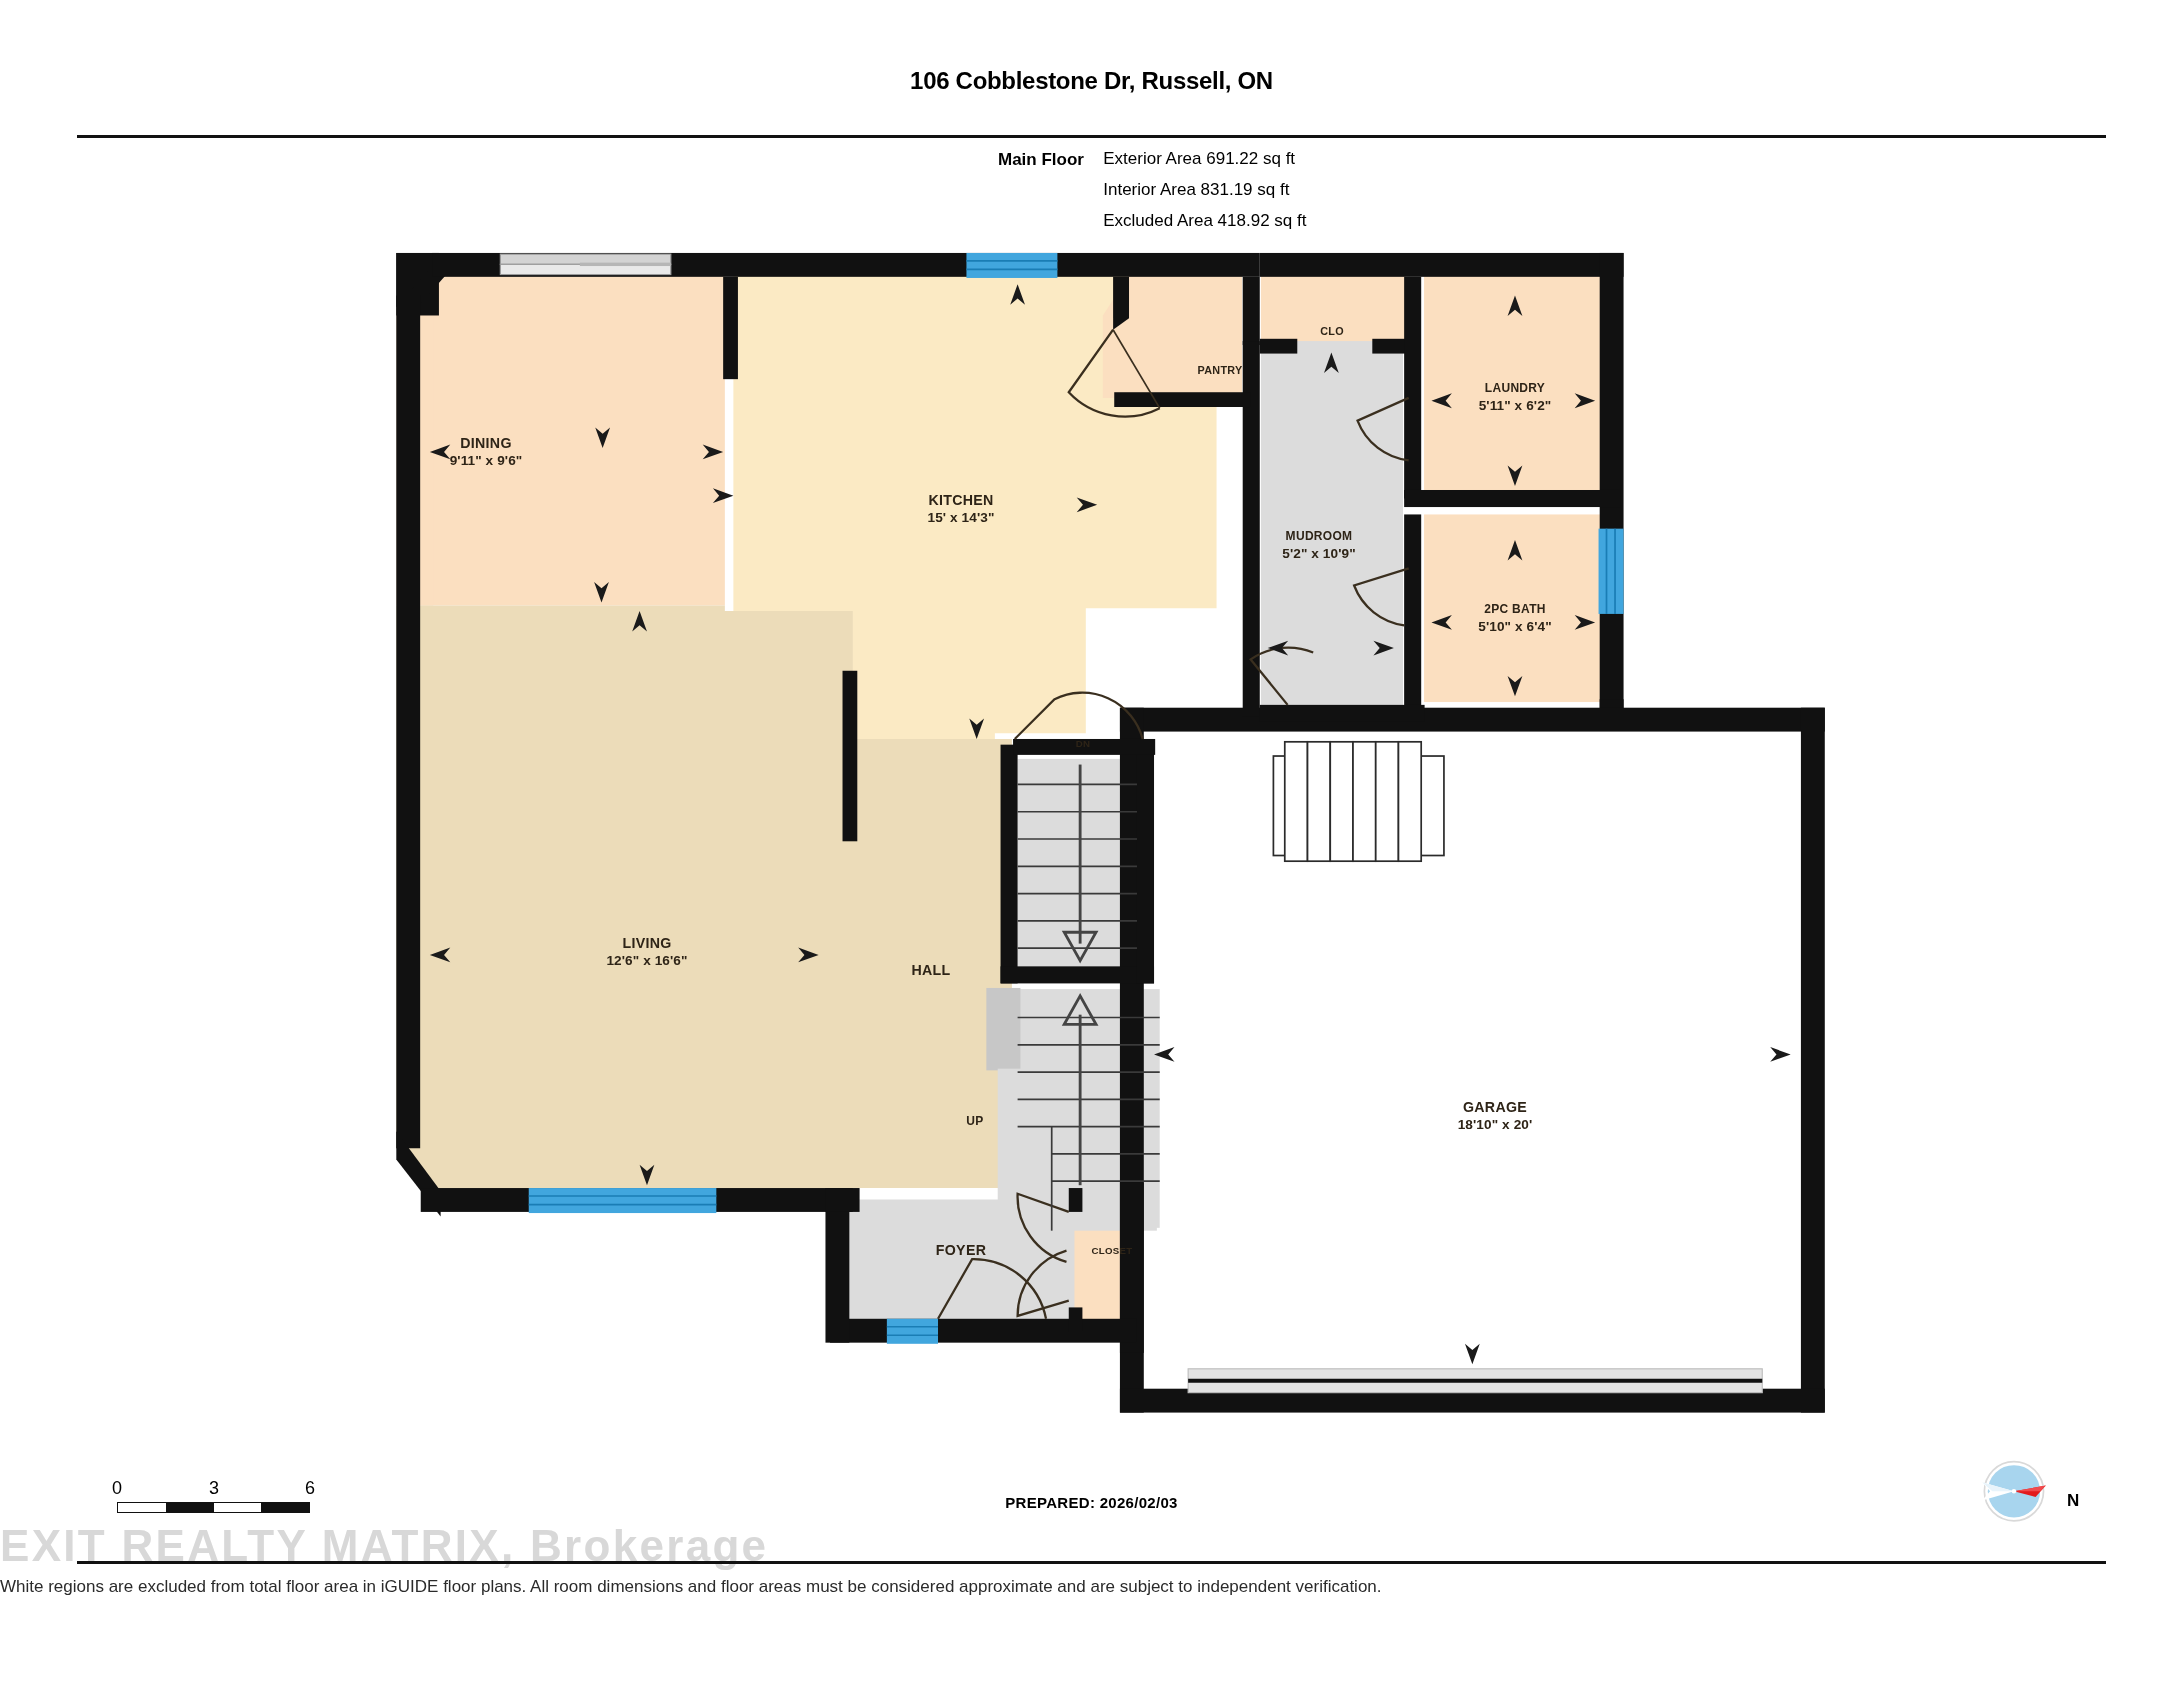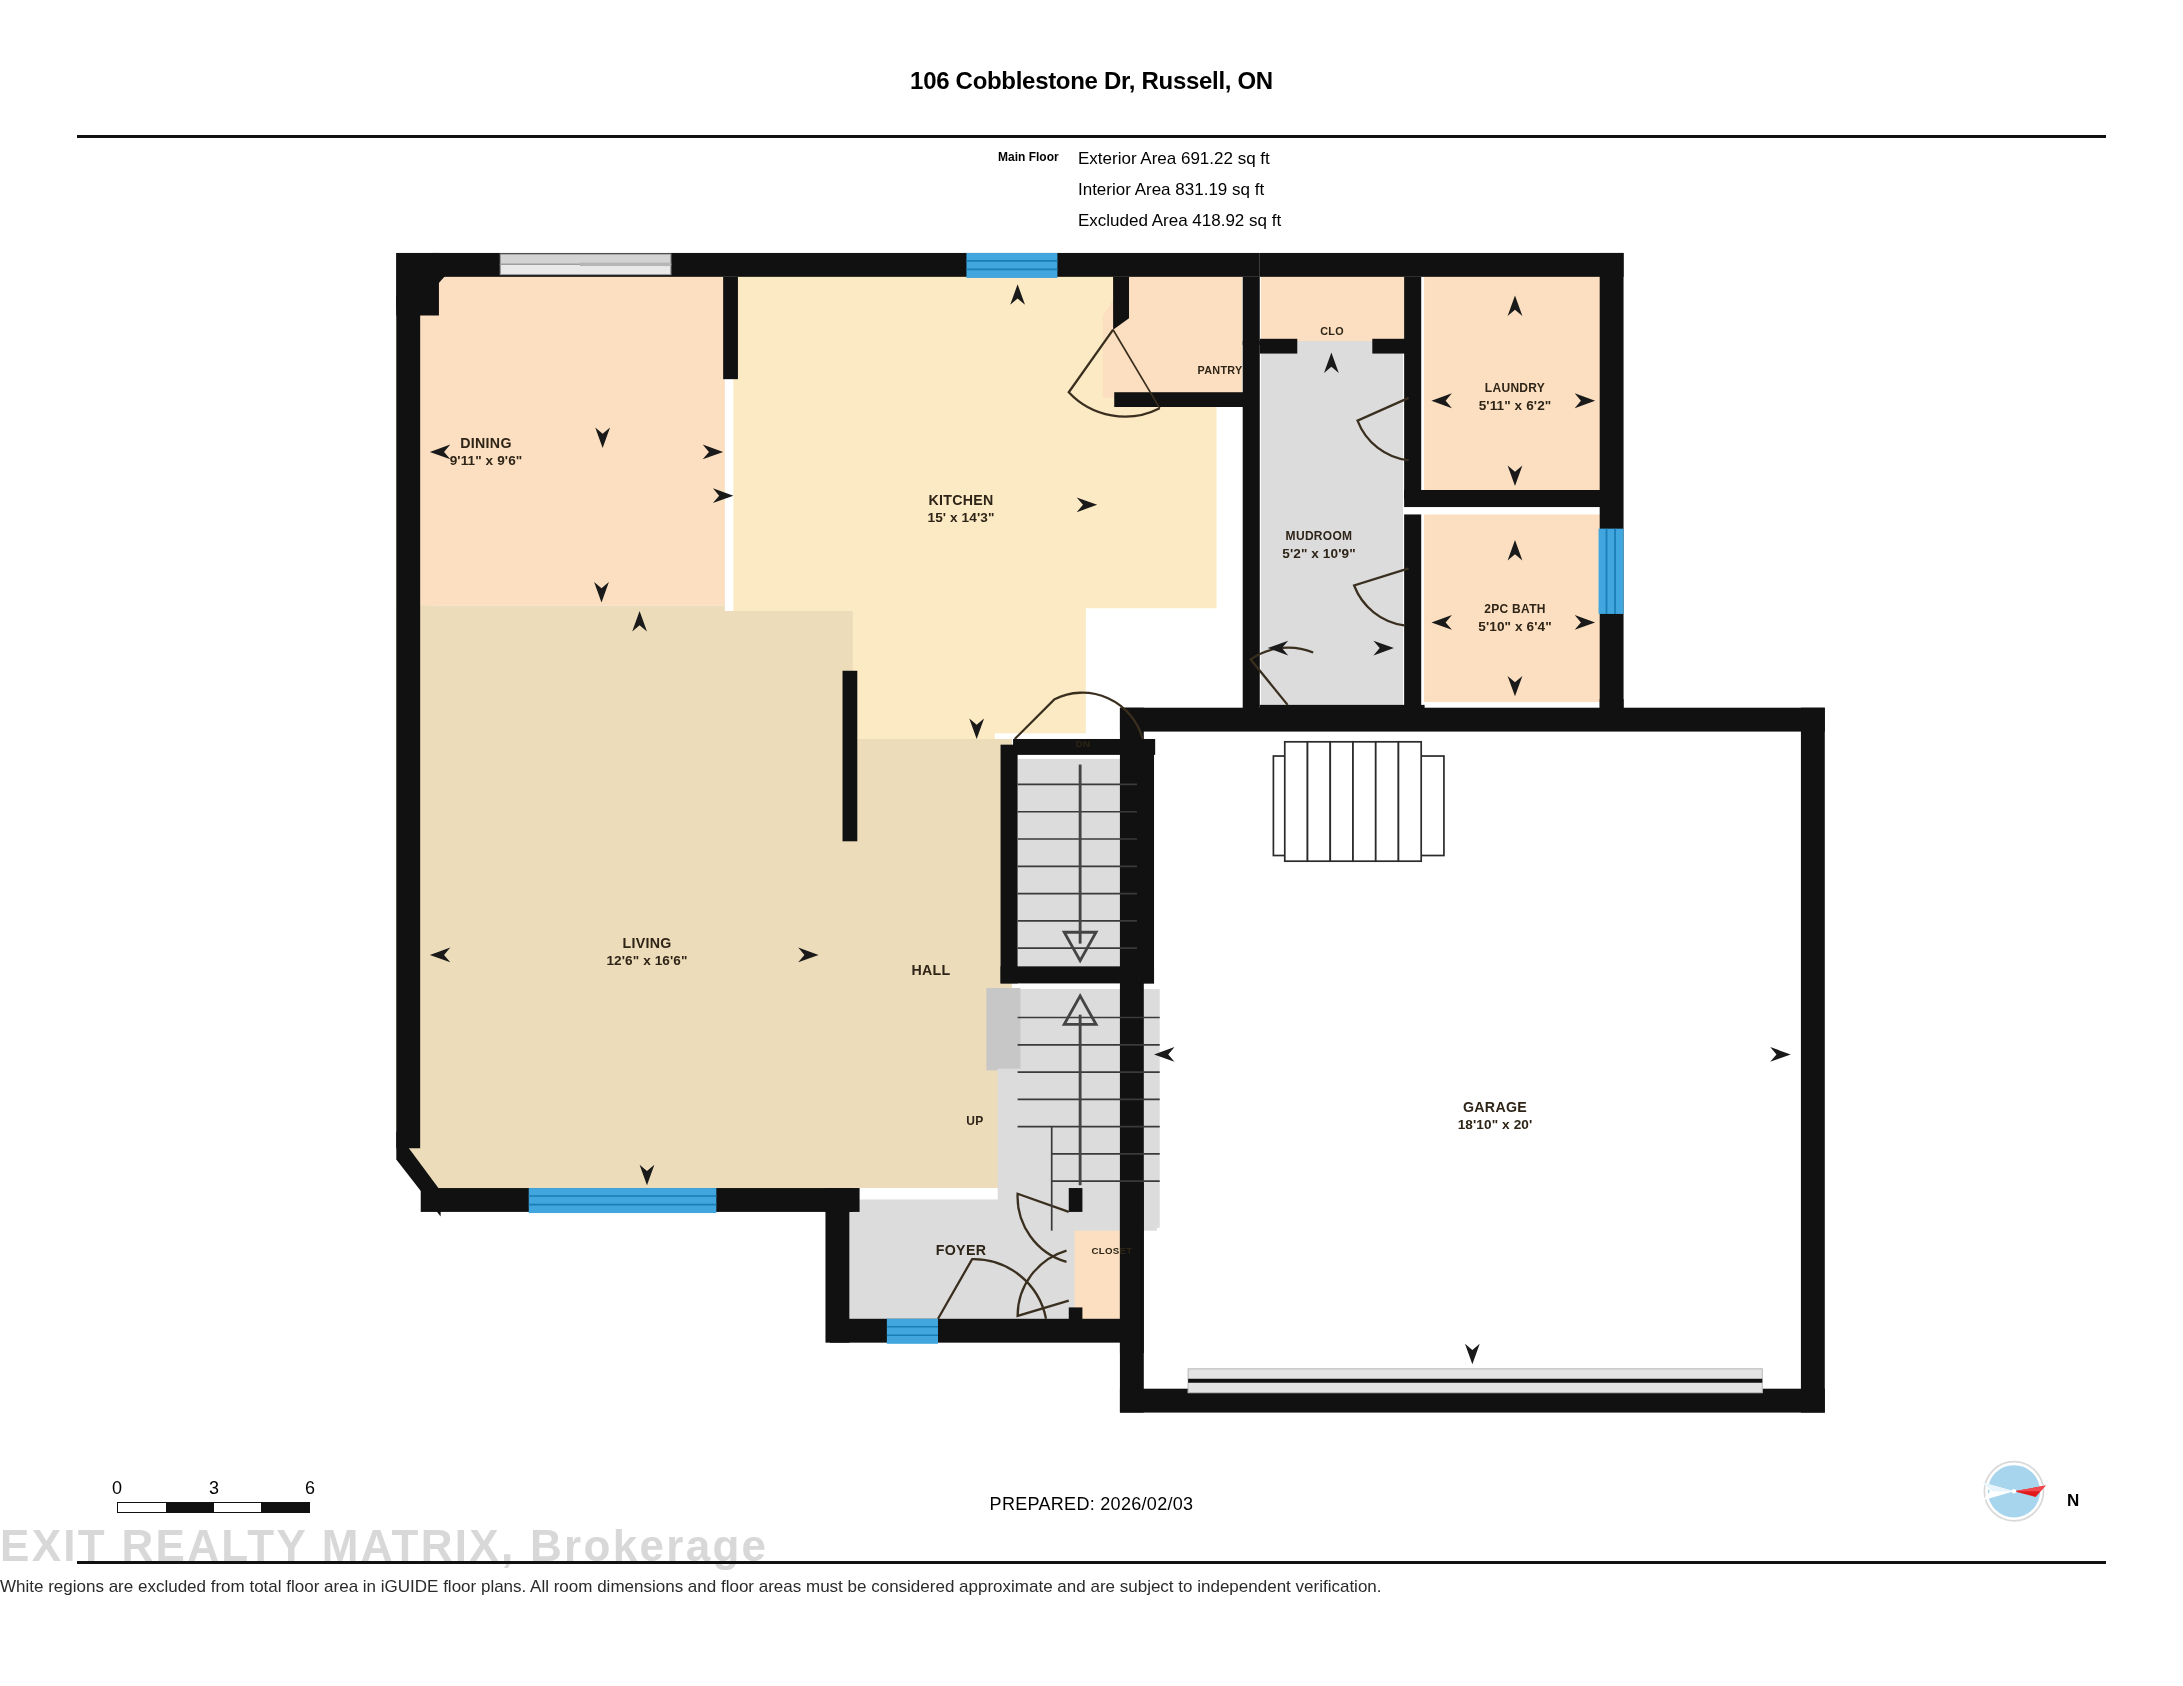--- a/index.html
+++ b/index.html
@@ -20,21 +20,21 @@
     font-size:24px;font-weight:bold;letter-spacing:-0.3px;
   }
   .rule-top{
     position:absolute;left:77px;right:77px;top:135px;
     height:2.8px;background:#111;
   }
   .areas{
     position:absolute;left:998px;top:149px;
     display:flex;align-items:flex-start;gap:19.3px;
   }
-  .areas .lbl{font-size:12px;font-weight:bold;white-space:nowrap;padding-top:1.1px;}
+  .areas .lbl{font-size:17px;font-weight:bold;white-space:nowrap;padding-top:1.1px;}
   .areas .vals{display:flex;flex-direction:column;gap:10.8px;}
   .areas .vals div{font-size:17px;white-space:nowrap;}
 
   
   .plan{position:absolute;left:0;top:0;width:2183px;height:1686px;}
   .plan svg{display:block;}
 
   
   .scalebar{position:absolute;left:117px;top:1478px;width:199px;}
   .scalebar .nums{position:relative;height:24px;}
@@ -43,21 +43,21 @@
   }
   .scalebar .bar{
     display:flex;height:11.4px;border:1.1px solid #111;box-sizing:border-box;width:193px;
   }
   .scalebar .bar i{flex:1 1 25%;display:block;}
   .scalebar .bar i.on{background:#111;}
   .scalebar .bar i.off{background:#fff;}
 
   .prepared{
     position:absolute;left:0;right:0;top:1494px;text-align:center;
-    font-size:18px;font-weight:normal;letter-spacing:0.3px;
+    font-size:15px;font-weight:bold;letter-spacing:0.3px;
   }
 
   .watermark{
     position:absolute;left:0;right:0;top:1521px;
     font-size:44px;font-weight:bold;color:#d8d8d8;
     letter-spacing:2.3px;white-space:nowrap;
     pointer-events:none;
   }
 
   .rule-bottom{

